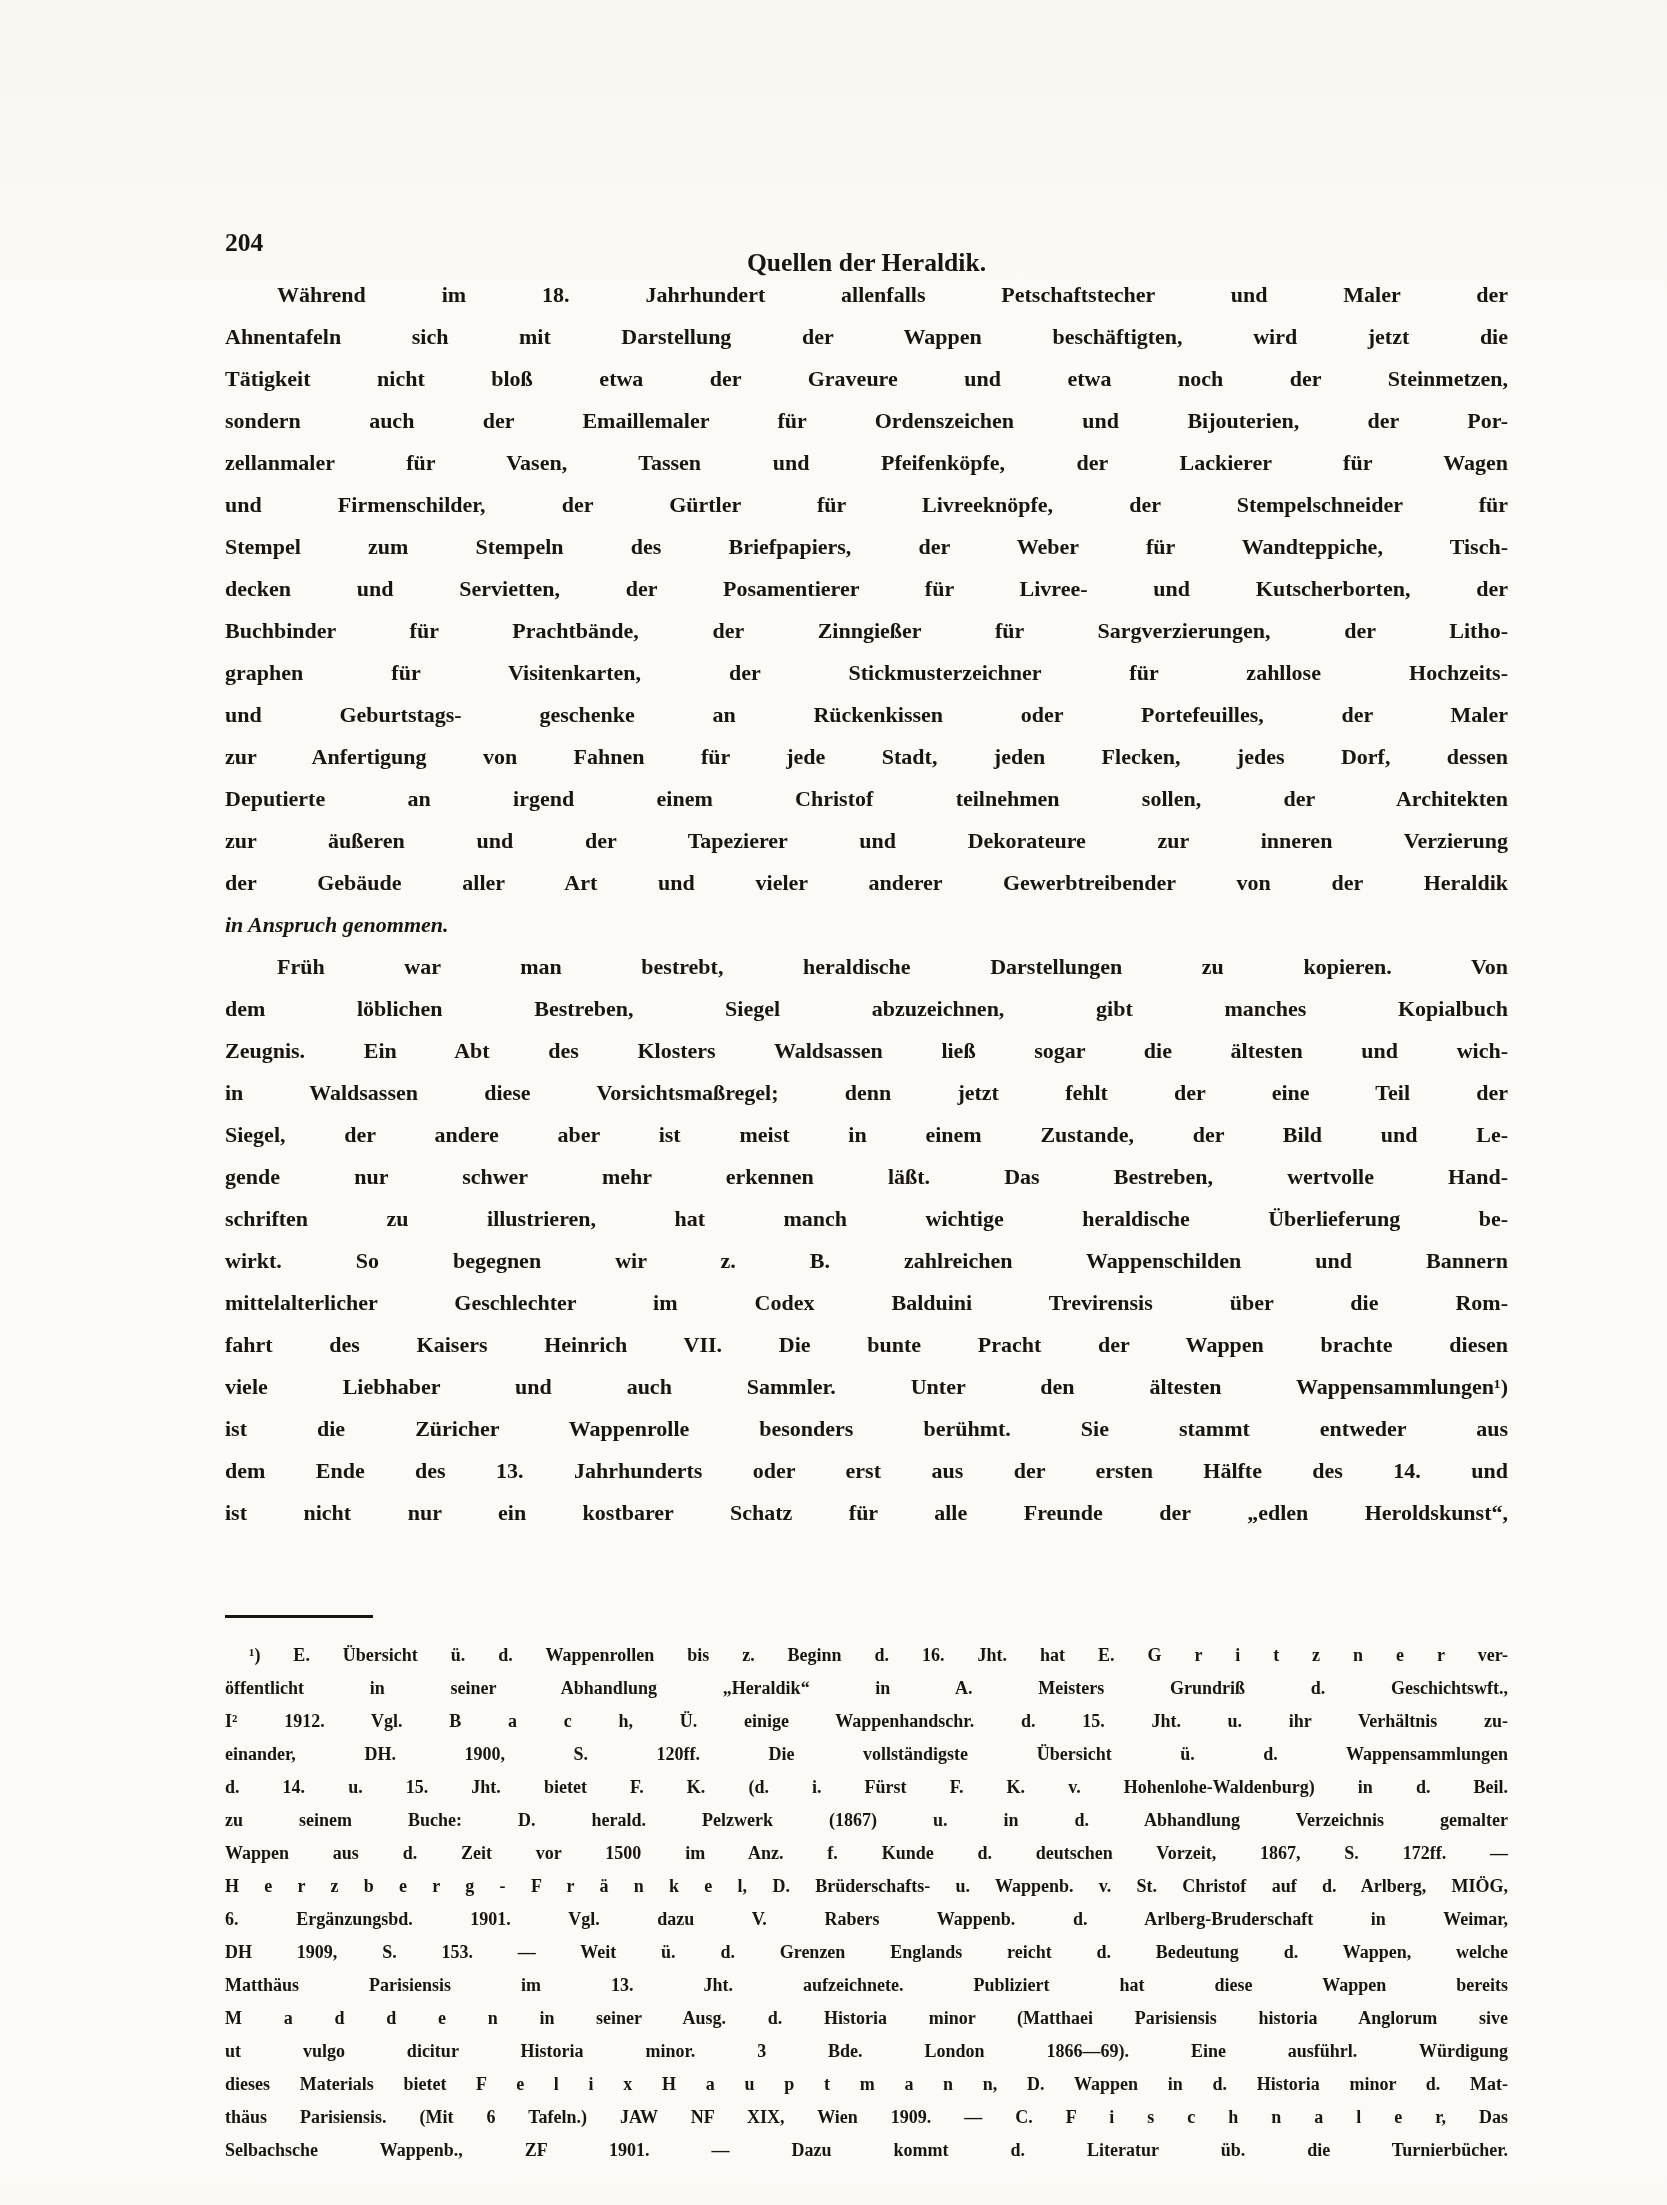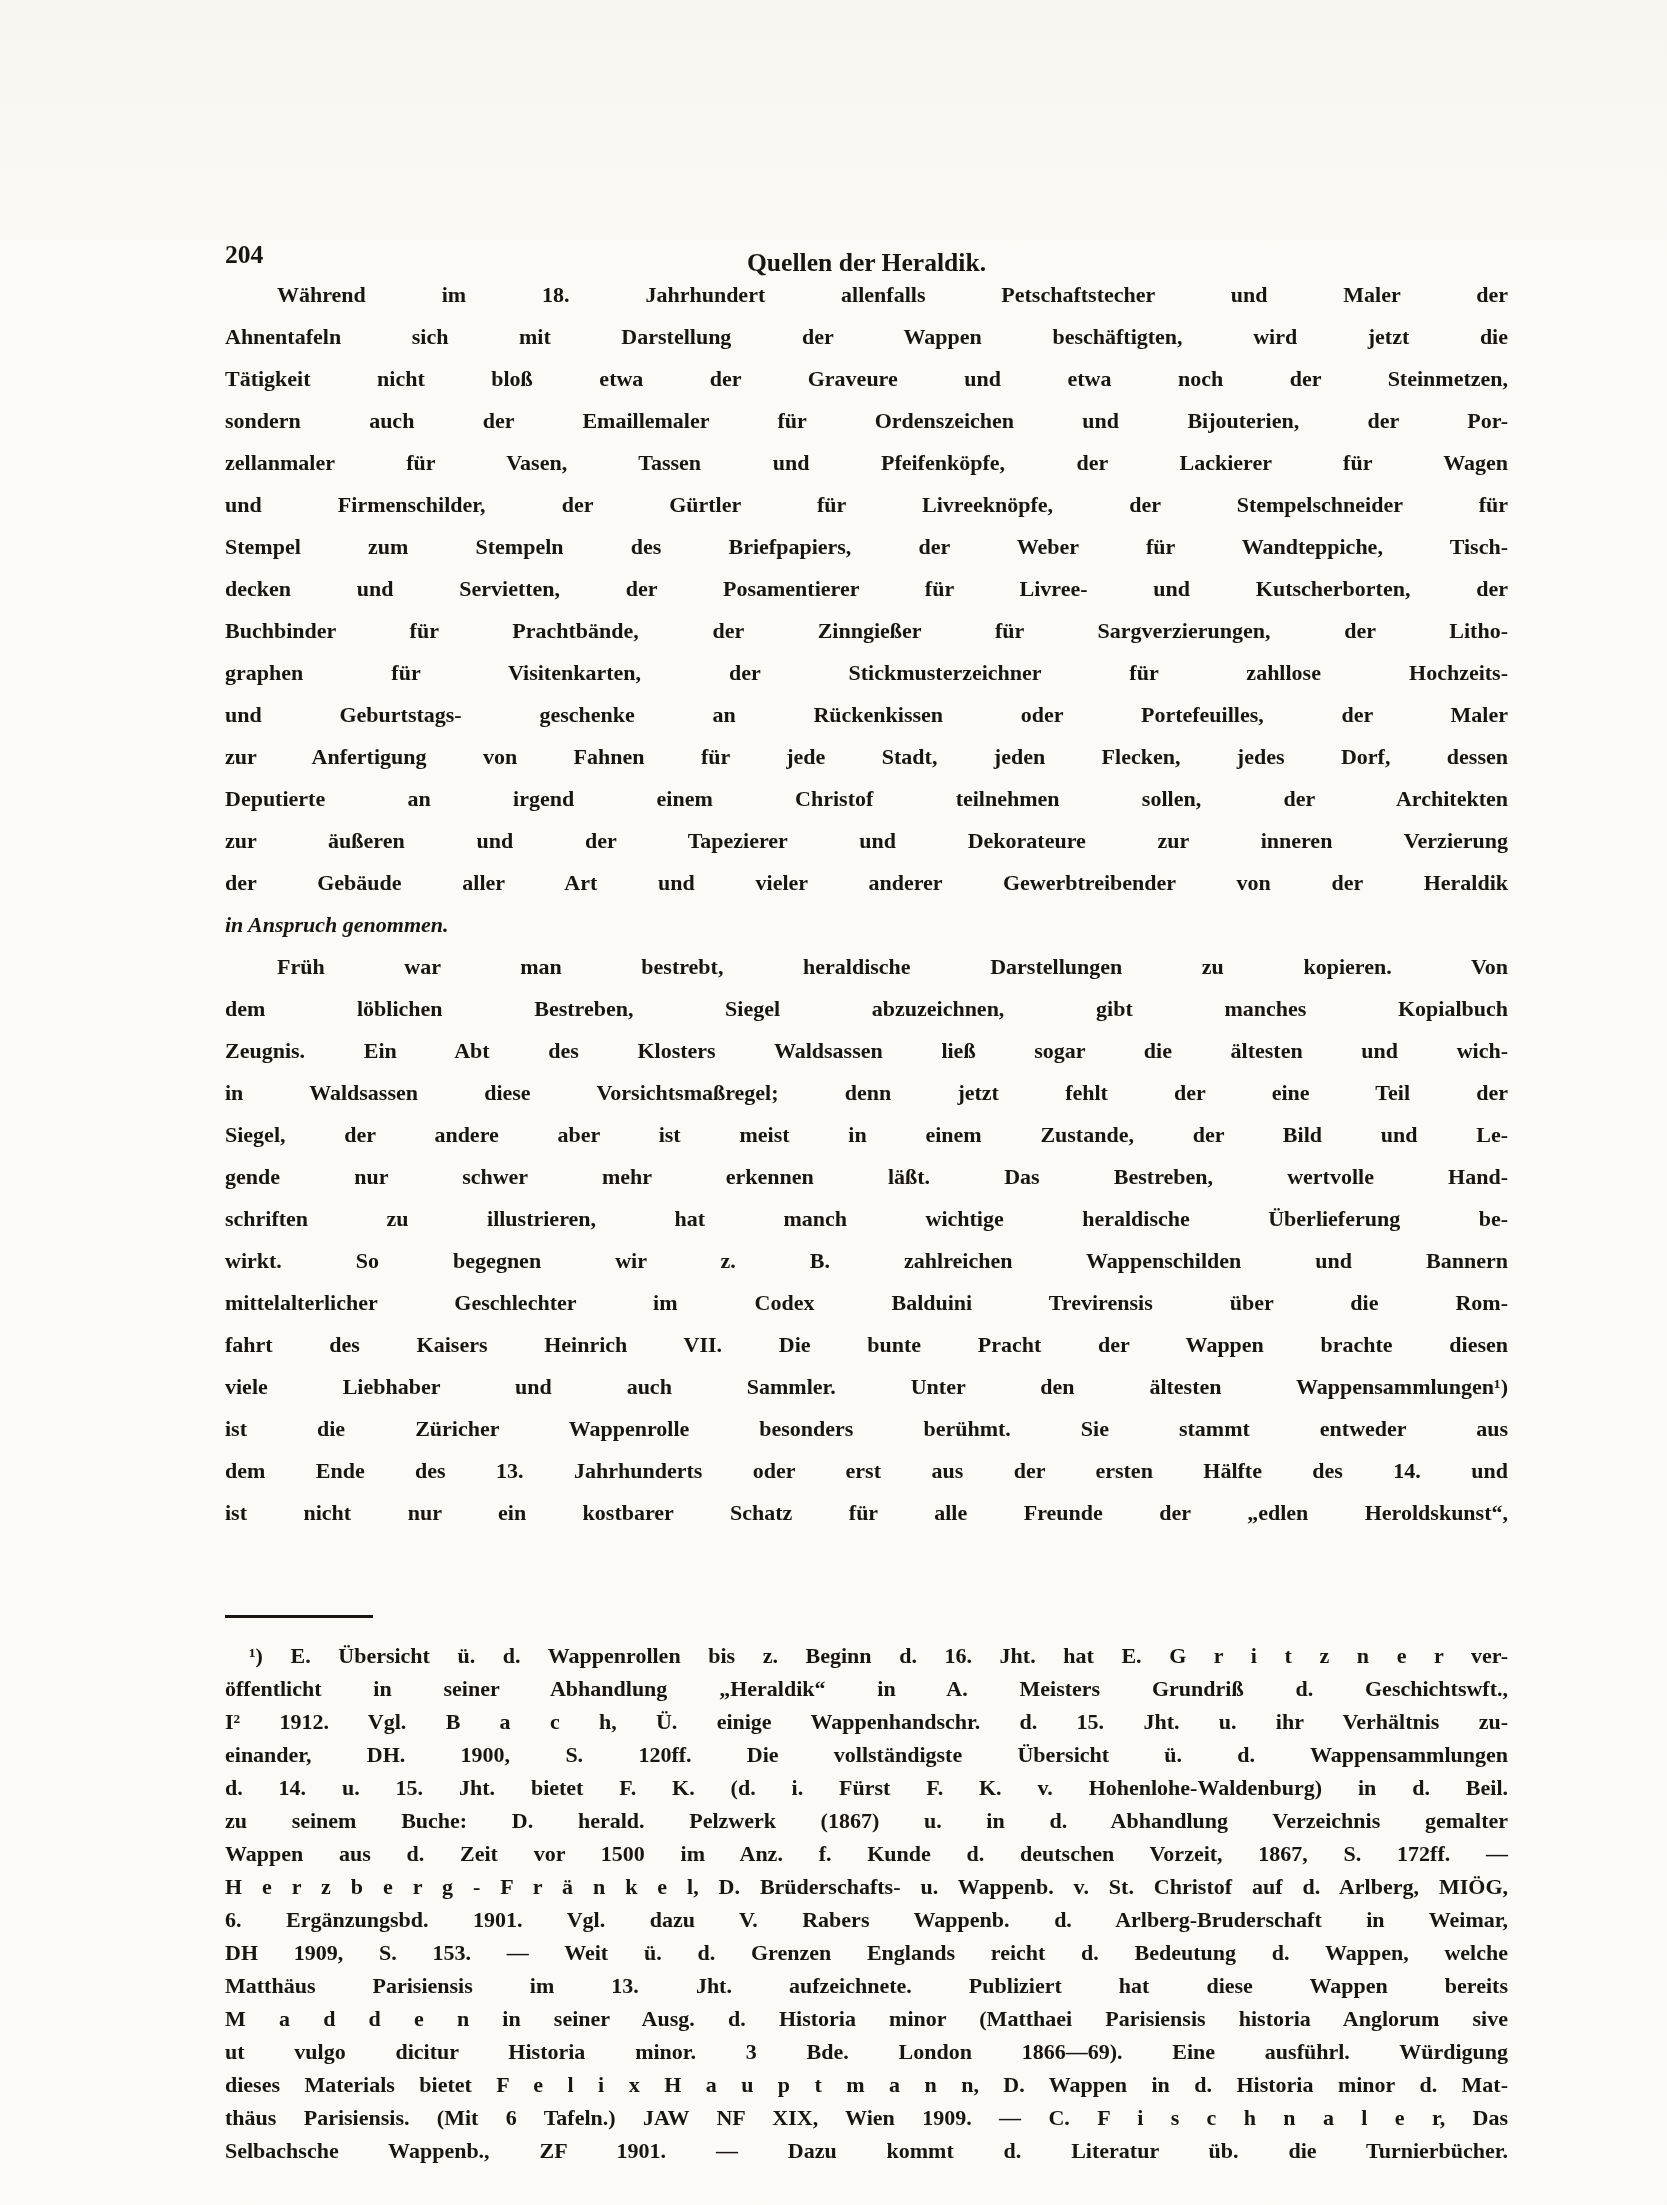--- a/index.html
+++ b/index.html
@@ -27,21 +27,21 @@
     top: 223px;
     left: 225px;
     width: 1283px;
     height: 35px;
     font-size: 25.6px;
     line-height: 31px;
   }
   .page-number {
     position: absolute;
     left: 0;
-    top: 16px;
+    top: 4px;
   }
   .running-title {
     position: absolute;
     left: 0;
     right: 0;
     top: 0;
     text-align: center;
     margin-top: 24px;
   }
   .main-text {
@@ -69,21 +69,21 @@
     left: 225px;
     width: 148px;
     height: 2.6px;
     background: #1a1510;
   }
   .footnote {
     position: absolute;
     top: 1639px;
     left: 225px;
     width: 1283px;
-    font-size: 22px;
+    font-size: 18px;
     line-height: 33px;
   }
   .footnote .line:first-child {
     text-indent: 24px;
   }
 </style>
 </head>
 <body>
 
 <div class="page">

